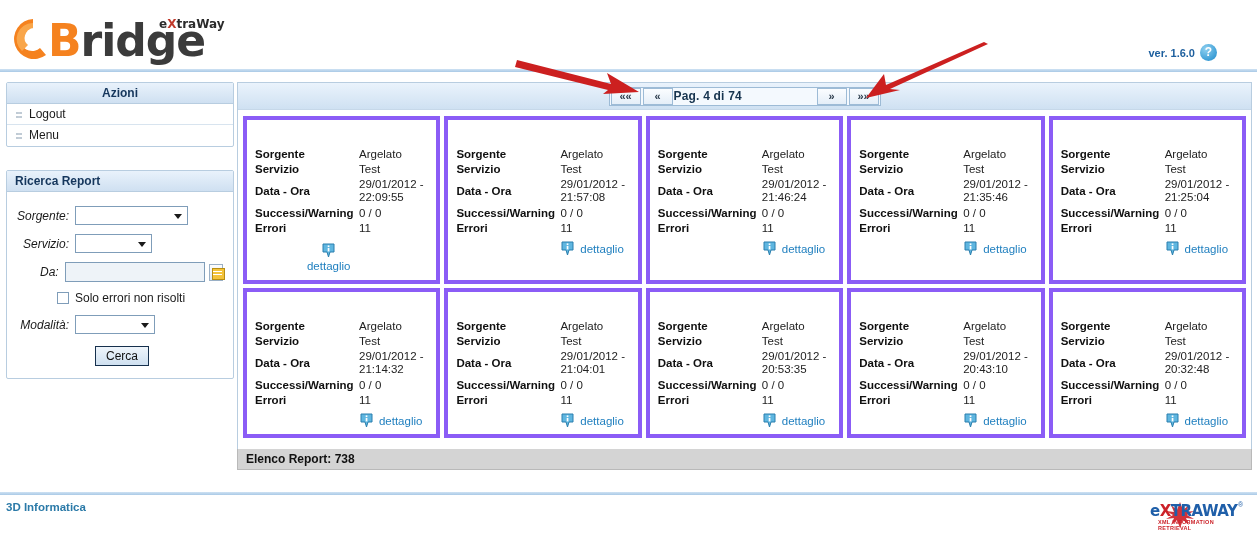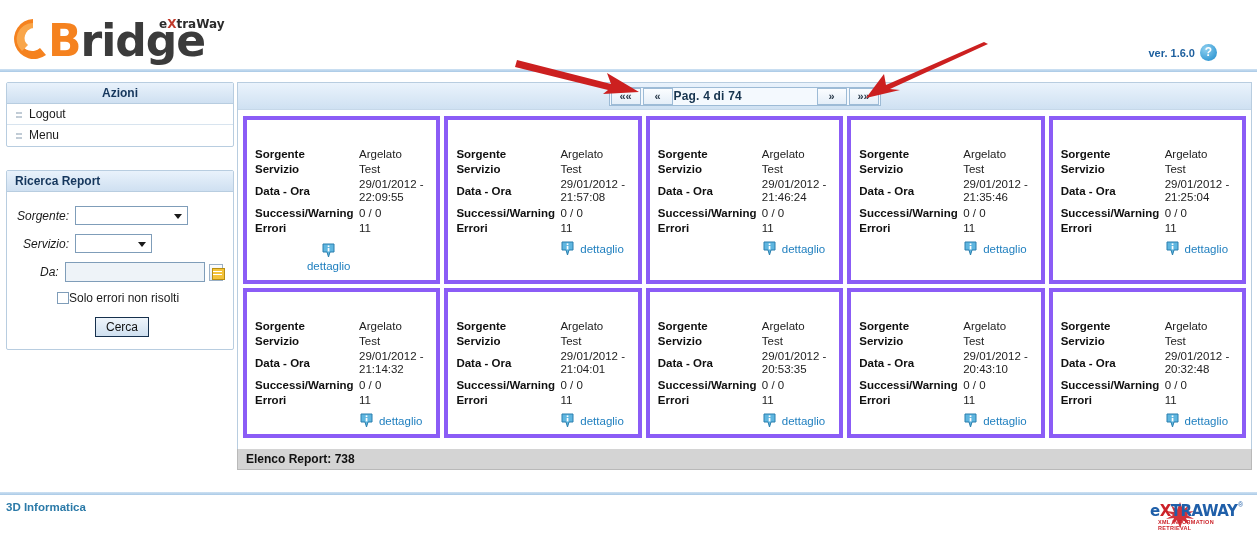--- a/index.html
+++ b/index.html
@@ -116,21 +116,21 @@
   .cal-btn::before{
     content:""; position:absolute; left:2px; top:3px; width:11px; height:10px;
     background:#f4c33a; border:1px solid #b98f12;
   }
   .cal-btn::after{
     content:""; position:absolute; left:3px; top:6px; width:9px; height:1px;
     background:#fff; box-shadow:0 3px 0 #fff;
   }
   .cbrow { display:flex; align-items:center; margin:8px 0 10px 46px; }
   .cbox { width:12px; height:12px; border:1px solid #7f9db9; background:#fff; }
-  .cblabel { font-size:12px; color:#1a1a1a; }
+  .cblabel { font-size:12px; margin-left:6px; color:#1a1a1a; }
   .btn-row { text-align:center; margin-top:12px; padding-left:10px; }
   .cerca-btn {
     display:inline-block; min-width:44px; padding:2px 10px;
     font-size:12px; border:1px solid #16304d;
     background:linear-gradient(to bottom,#eff5fb,#cfe0f0);
     color:#101010;
   }
 
   
   .content {
@@ -285,20 +285,27 @@
           <div class="flabel">Da:</div>
           <input class="ftext" type="text" value="" style="">
           <div class="cal-btn"></div>
         </div>
 
         <div class="cbrow">
           <div class="cbox"></div>
           <div class="cblabel">Solo errori non risolti</div>
         </div>
 
+        <div class="frow">
+          <div class="flabel">Modalità:</div>
+          <div class="fsel w-modalita">
+            <span style="padding-left:4px"></span>
+            <span class="arrow"></span>
+          </div>
+        </div>
 
         <div class="btn-row">
           <span class="cerca-btn">Cerca</span>
         </div>
       </div>
     </div>
   </div>
 
   <div class="content">
 

